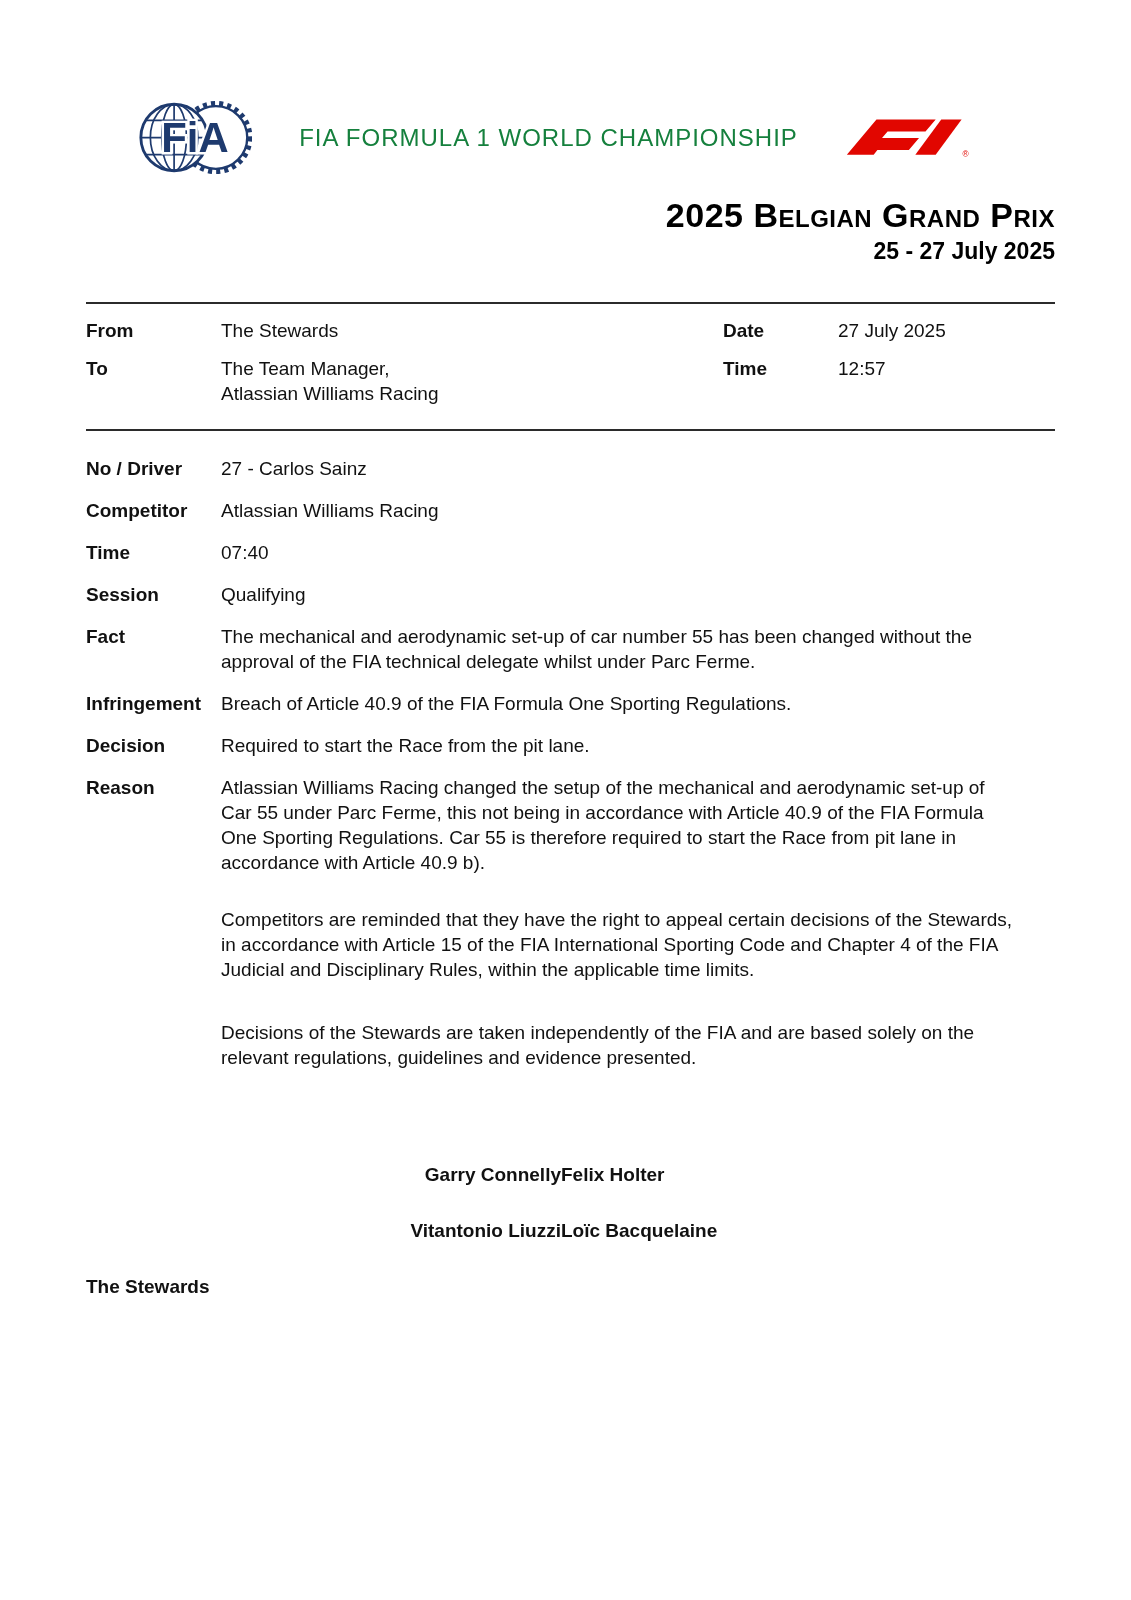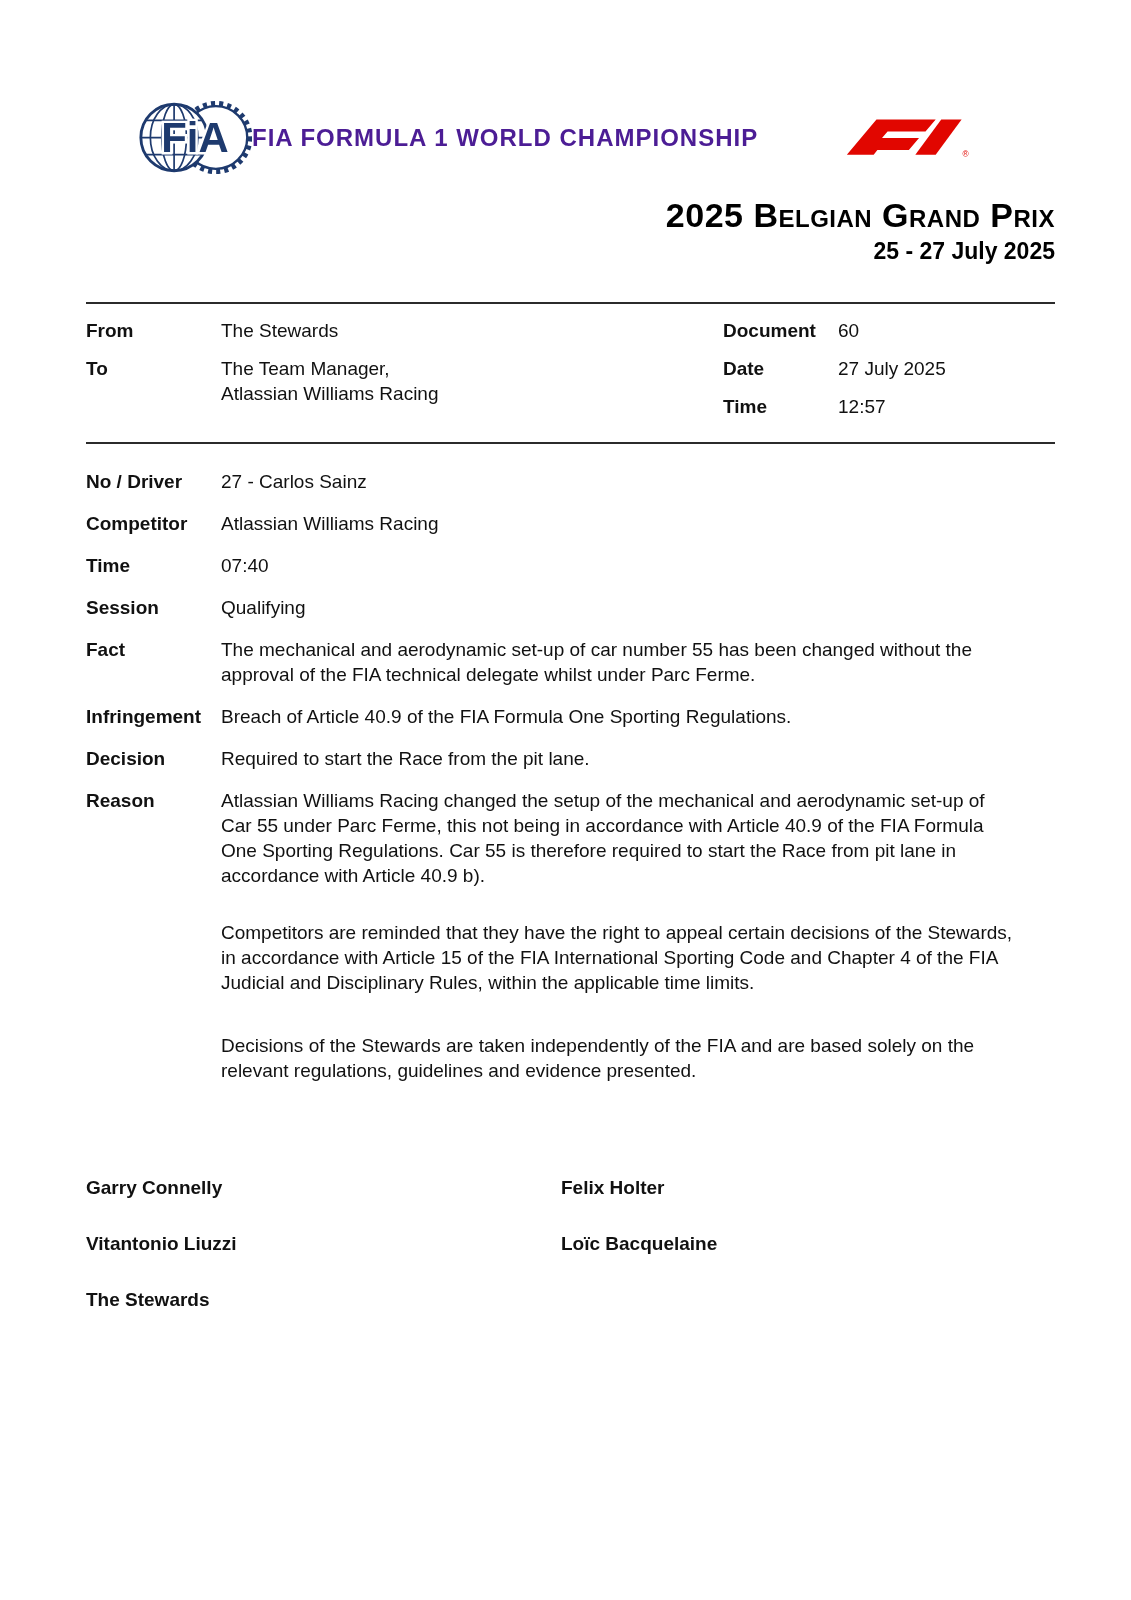--- a/index.html
+++ b/index.html
@@ -12,23 +12,23 @@
   .page { position:relative; width:1131px; height:1600px; background:#fff; }
   .content { padding:0 76px 0 86px; }
 
   
   .header-row {
     display:flex; align-items:center;
     margin-top:92px; height:92px;
   }
   .fia-logo { width:114px; height:92px; margin-left:52px; flex:0 0 auto; }
   .championship {
-    flex:1; 
+    flex:1; text-align:center;
     font-size:24px; letter-spacing:1px;
-    color:#4c1d95; font-weight:700;
+    color:#15803d; font-weight:400;
     white-space:nowrap;
   }
   .f1-logo { width:124px; height:58px; margin-right:86px; flex:0 0 auto; }
 
   
   .title-block { text-align:right; margin-top:12px; }
   .event-title {
     font-size:34px; font-weight:bold;
     font-variant:small-caps; letter-spacing:0.5px;
     color:#000;
@@ -63,21 +63,21 @@
     margin-left:135px; width:795px;
     font-size:19px; line-height:25px;
   }
   .appendix p.a1 { margin-top:32px; }
   .appendix p.a2 { margin-top:38px; }
 
   
   .signatures { margin-top:92px; font-size:19px; }
   .sig-row { display:flex; line-height:25px; margin-top:31px; }
   .sig-row:first-child { margin-top:0; }
-  .sig-left { width:475px; flex:0 0 auto; font-weight:bold; }
+  .sig-left { width:475px; flex:0 0 auto; font-weight:bold;text-align:right; }
   .sig-right { font-weight:bold; }
   .sig-footer { margin-top:31px; font-weight:bold; line-height:25px; }
 </style>
 </head>
 <body>
 
 <div class="page">
   <div class="content">
 
     <div class="header-row">
@@ -129,24 +129,20 @@
         <div class="meta-row">
           <div class="meta-label-l">To</div>
           <div class="meta-value">
             <div>The Team Manager,</div>
             <div>Atlassian Williams Racing</div>
           </div>
         </div>
       </div>
       <div class="meta-right">
         <div class="meta-row">
-          <div class="meta-label-r">Document</div>
-          <div class="meta-value">60</div>
-        </div>
-        <div class="meta-row">
           <div class="meta-label-r">Date</div>
           <div class="meta-value">27 July 2025</div>
         </div>
         <div class="meta-row">
           <div class="meta-label-r">Time</div>
           <div class="meta-value">12:57</div>
         </div>
       </div>
     </div>
 

